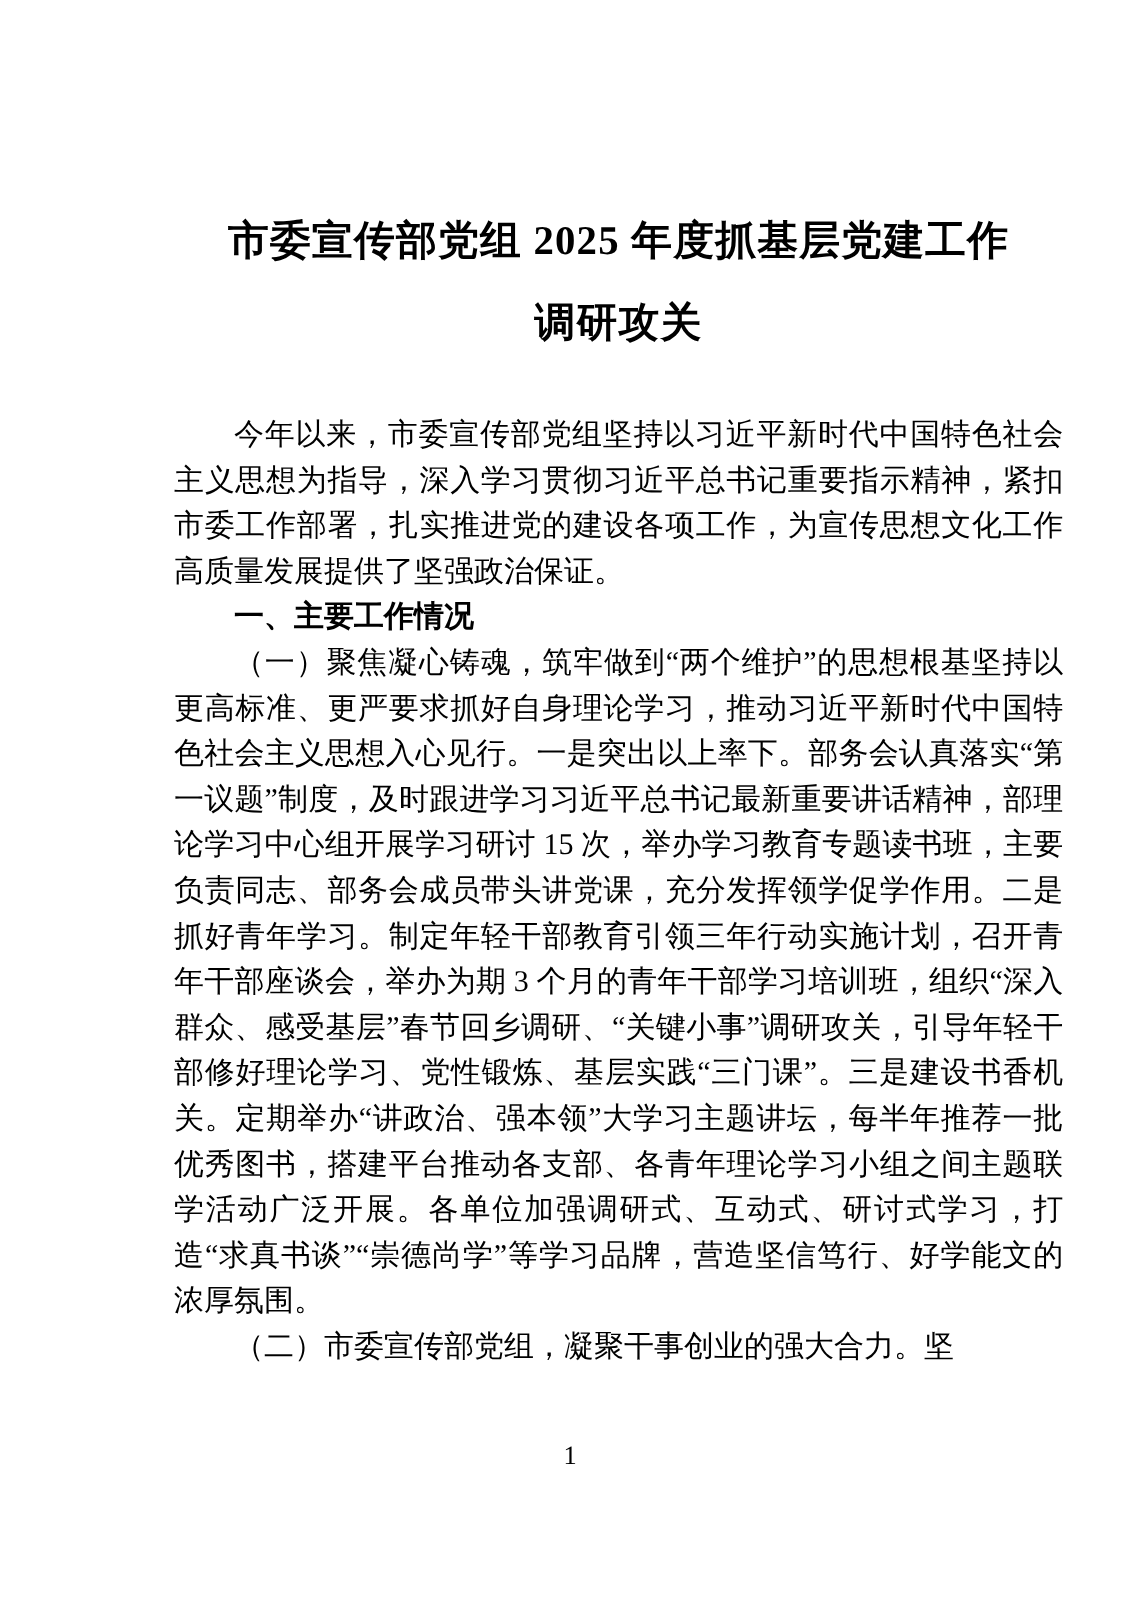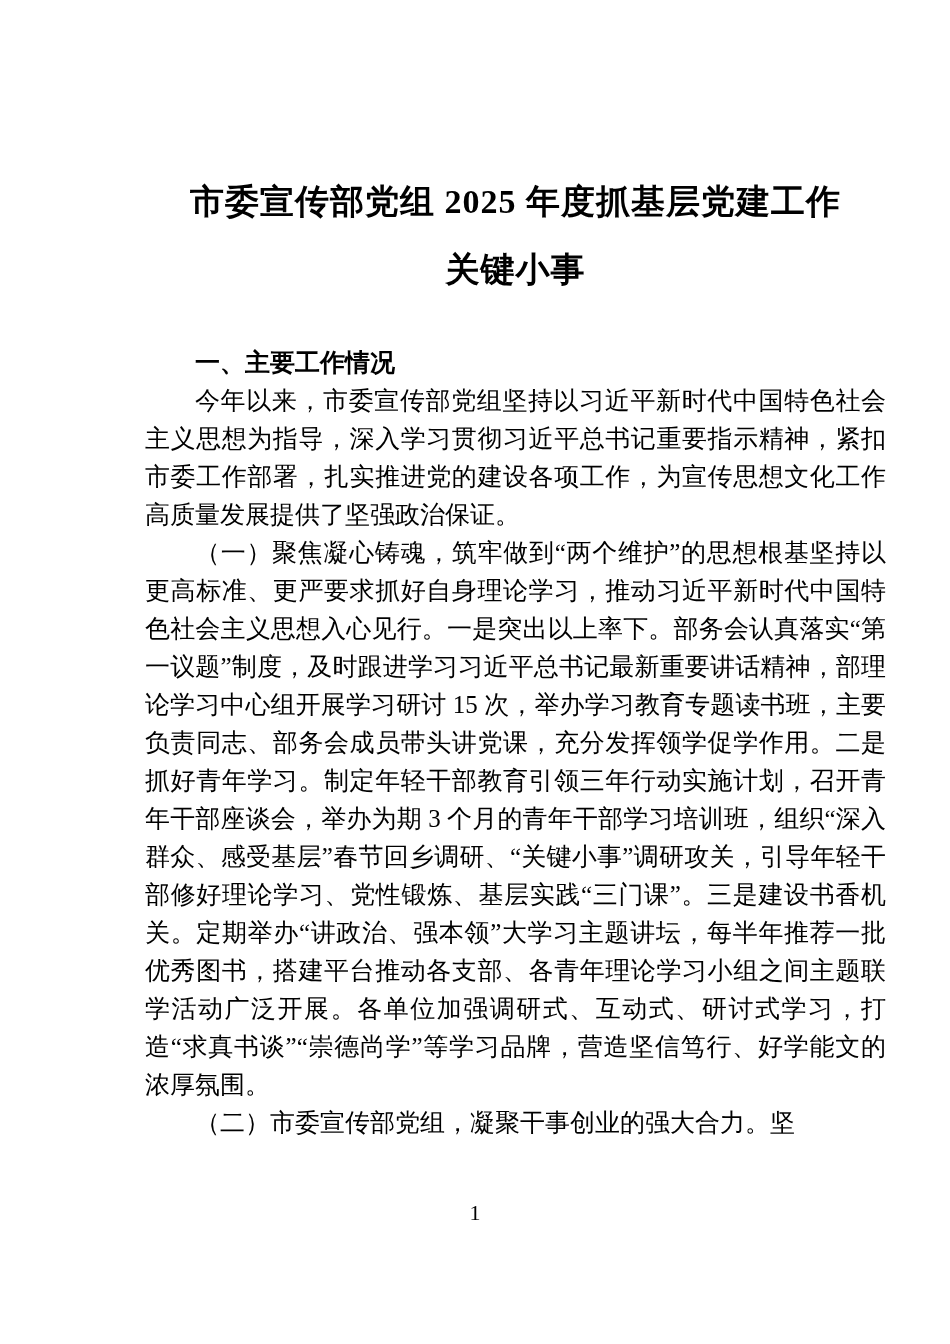--- a/index.html
+++ b/index.html
@@ -61,25 +61,25 @@
     color: #000000;
   }
 </style>
 </head>
 <body>
 
 <div class="page">
   <div class="content">
     <h1 class="title">
       <span class="title-line">市委宣传部党组 2025 年度抓基层党建工作</span>
-      <span class="title-line">关键小事</span>
+      <span class="title-line">调研攻关</span>
     </h1>
 
     <div class="body-text">
+      <p class="para">今年以来，市委宣传部党组坚持以习近平新时代中国特色社会主义思想为指导，深入学习贯彻习近平总书记重要指示精神，紧扣市委工作部署，扎实推进党的建设各项工作，为宣传思想文化工作高质量发展提供了坚强政治保证。</p>
       <p class="para heading">一、主要工作情况</p>
-      <p class="para">今年以来，市委宣传部党组坚持以习近平新时代中国特色社会主义思想为指导，深入学习贯彻习近平总书记重要指示精神，紧扣市委工作部署，扎实推进党的建设各项工作，为宣传思想文化工作高质量发展提供了坚强政治保证。</p>
       <p class="para">（一）聚焦凝心铸魂，筑牢做到“两个维护”的思想根基坚持以更高标准、更严要求抓好自身理论学习，推动习近平新时代中国特色社会主义思想入心见行。一是突出以上率下。部务会认真落实“第一议题”制度，及时跟进学习习近平总书记最新重要讲话精神，部理论学习中心组开展学习研讨 15 次，举办学习教育专题读书班，主要负责同志、部务会成员带头讲党课，充分发挥领学促学作用。二是抓好青年学习。制定年轻干部教育引领三年行动实施计划，召开青年干部座谈会，举办为期 3 个月的青年干部学习培训班，组织“深入群众、感受基层”春节回乡调研、“关键小事”调研攻关，引导年轻干部修好理论学习、党性锻炼、基层实践“三门课”。三是建设书香机关。定期举办“讲政治、强本领”大学习主题讲坛，每半年推荐一批优秀图书，搭建平台推动各支部、各青年理论学习小组之间主题联学活动广泛开展。各单位加强调研式、互动式、研讨式学习，打造“求真书谈”“崇德尚学”等学习品牌，营造坚信笃行、好学能文的浓厚氛围。</p>
       <p class="para">（二）市委宣传部党组，凝聚干事创业的强大合力。坚</p>
     </div>
   </div>
 
   <div class="page-number">1</div>
 </div>
 
 </body></html>

